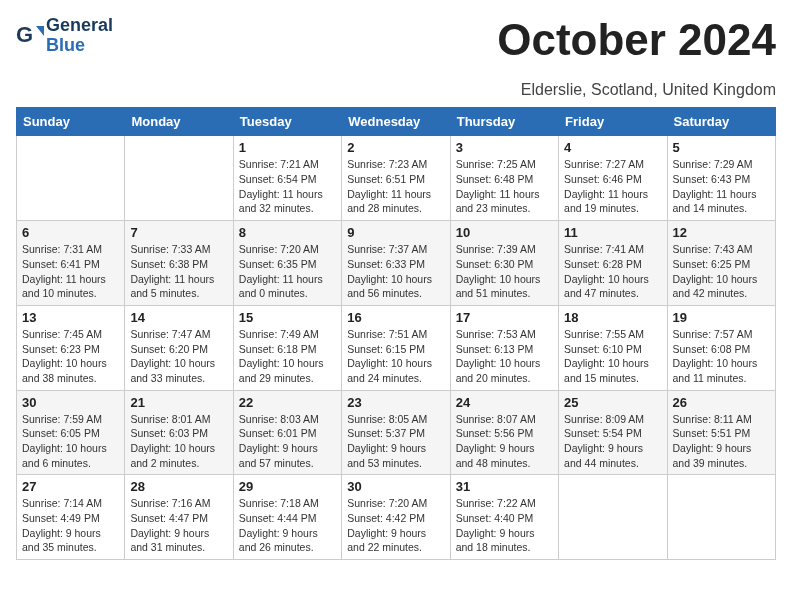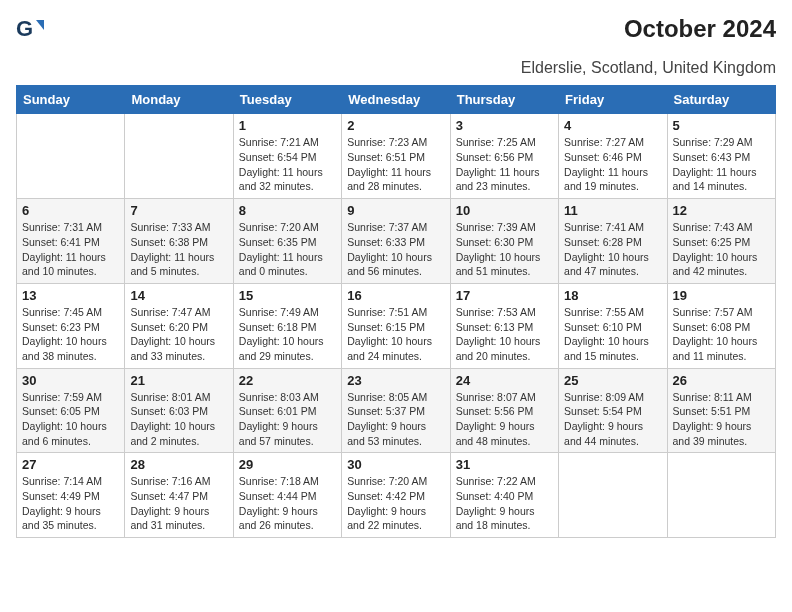--- a/index.html
+++ b/index.html
@@ -22,21 +22,21 @@
     }
     .logo-icon {
       width: 28px;
       height: 28px;
       margin-right: 2px;
     }
     .title-area {
       text-align: right;
     }
     .month-title {
-      font-size: 24px;
+      font-size: 44px;
       font-weight: bold;
       color: #222;
       line-height: 1.1;
     }
     .location-title {
       font-size: 16px;
       color: #444;
       margin-top: 17px;
     }
     .calendar-table {
@@ -82,20 +82,24 @@
   </style>
 </head>
 <body>
 
 <div class="header-area">
   <div class="logo-area">
     <svg class="logo-icon" viewBox="0 0 28 28">
       <text x="0" y="20" font-size="22" font-weight="bold" fill="#1a3a5c">G</text>
       <polygon points="20,4 28,4 28,14" fill="#2a6db5"></polygon>
     </svg>
+    <div>
+      <div style="font-size:18px;font-weight:bold;color:#1a3a5c;line-height:1.1;">General</div>
+      <div style="font-size:18px;font-weight:bold;color:#2a6db5;line-height:1.1;">Blue</div>
+    </div>
   </div>
   <div class="title-area">
     <div class="month-title">October 2024</div>
     <div class="location-title">Elderslie, Scotland, United Kingdom</div>
   </div>
 </div>
 
 <table class="calendar-table">
   <thead>
     <tr>
@@ -120,21 +124,21 @@
       </td>
         <td>
         <div class="day-number">2</div>
         <div class="day-info">Sunrise: 7:23 AM</div>
         <div class="day-info">Sunset: 6:51 PM</div>
         <div class="day-info">Daylight: 11 hours and 28 minutes.</div>
       </td>
         <td>
         <div class="day-number">3</div>
         <div class="day-info">Sunrise: 7:25 AM</div>
-        <div class="day-info">Sunset: 6:56 PM</div>
+        <div class="day-info">Sunset: 6:48 PM</div>
         <div class="day-info">Daylight: 11 hours and 23 minutes.</div>
       </td>
         <td>
         <div class="day-number">4</div>
         <div class="day-info">Sunrise: 7:27 AM</div>
         <div class="day-info">Sunset: 6:46 PM</div>
         <div class="day-info">Daylight: 11 hours and 19 minutes.</div>
       </td>
         <td>
         <div class="day-number">5</div>

